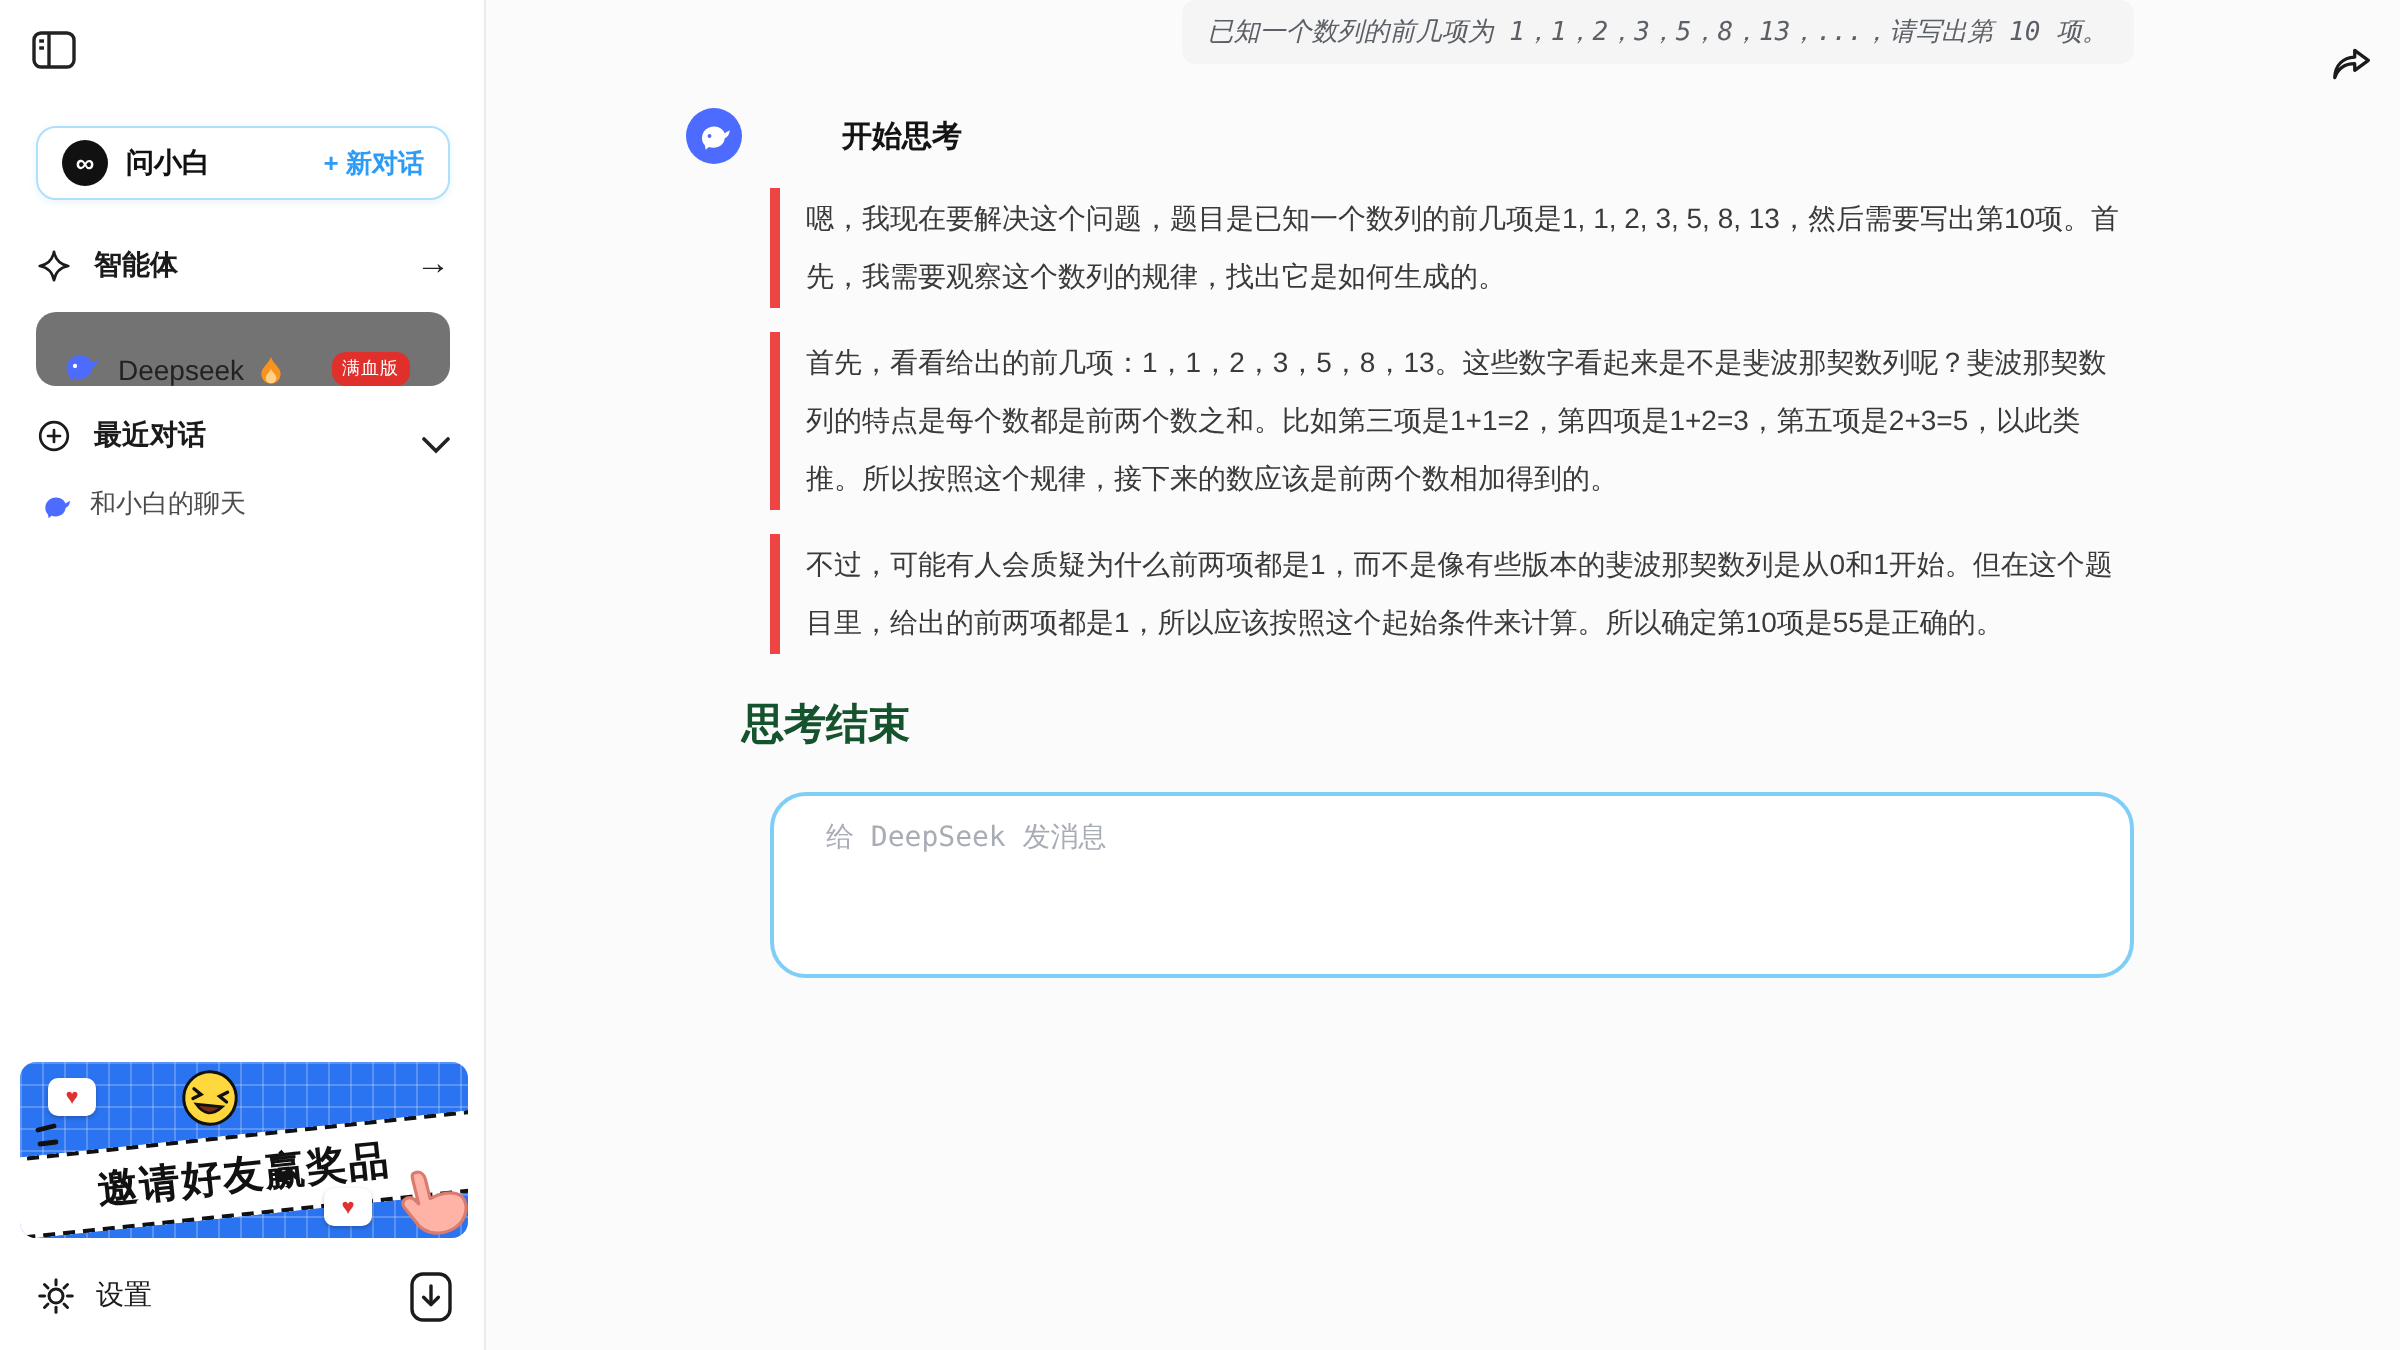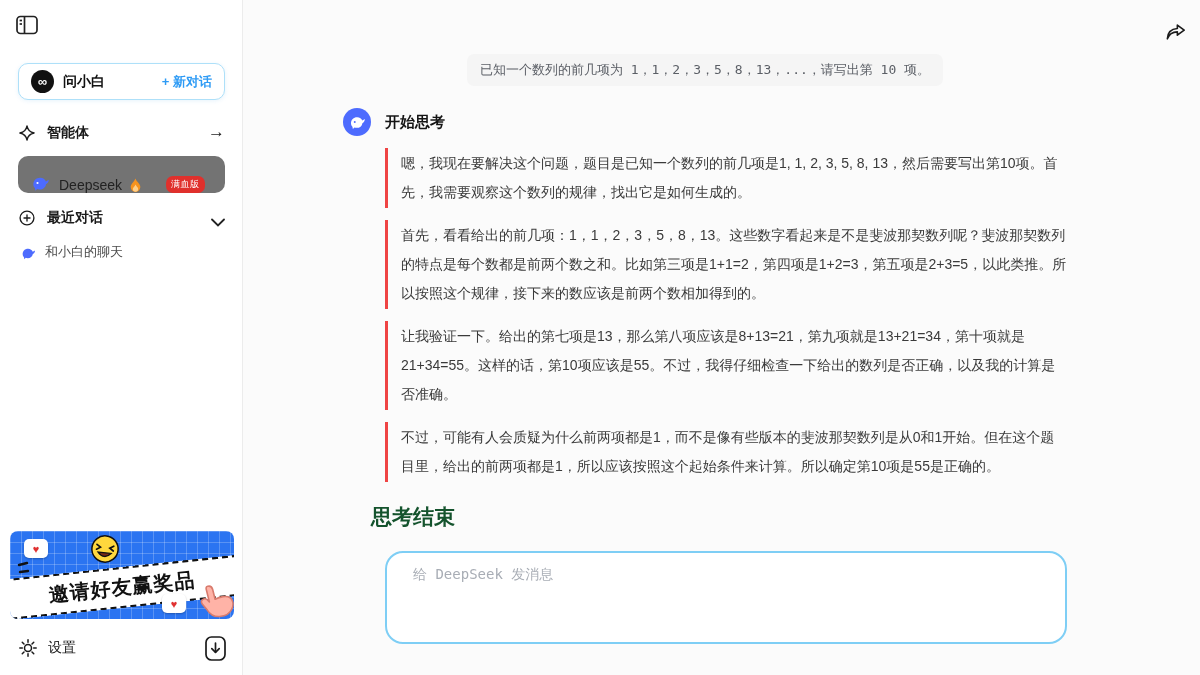--- a/index.html
+++ b/index.html
@@ -39,27 +39,27 @@
   .speedlines { position:absolute; left:7px; top:30px; }
 
   .settings-row { position:absolute; left:18px; right:16px; bottom:14px; height:26px; display:flex; align-items:center; cursor:pointer; }
   .settings-row .lbl { margin-left:10px; font-size:14px; color:#1b1b1b; }
   .dl-btn { margin-left:auto; cursor:pointer; }
 
   
   .main { position:relative; flex:1; background:#fbfbfb; height:675px; }
   .share-btn { position:absolute; top:22px; right:13px; cursor:pointer; }
   .chat { position:absolute; left:100px; top:0; width:724px; }
-  .user-row { display:flex; justify-content:center; margin-top:54px; padding-right:0px; }
+  .user-row { display:flex; justify-content:flex-end; padding-right:0px;font-style:italic; }
   .user-bubble { background:#f5f5f5; border-radius:7px; padding:7px 13px; font-family:"DejaVu Sans Mono", monospace; font-size:13px; color:#5b5f66; }
-  .asst-head { display:flex; align-items:center; margin-top:22px; }
+  .asst-head { display:flex; align-items:center; margin-top:22px;gap:36px; }
   .avatar { width:28px; height:28px; border-radius:50%; background:#4d6bfe; display:flex; align-items:center; justify-content:center; flex:none; }
   .asst-title { margin-left:14px; font-size:15px; font-weight:bold; color:#141414; }
   .quotes { margin-left:42px; margin-top:12px; }
-  .quote { border-left:3px solid #ef4444; padding:1px 0 1px 13px; margin-bottom:12px; font-size:14px; line-height:29px; color:#3a3a3a; width:682px; }
+  .quote { border-left:5px solid #ef4444; padding:1px 0 1px 13px; margin-bottom:12px; font-size:14px; line-height:29px; color:#3a3a3a; width:682px; }
   .think-end { margin-left:28px; margin-top:21px; font-size:21px; font-weight:bold; color:#14532d; }
 
   .composer { position:relative; margin-left:42px; margin-top:20px; width:682px; height:93px; background:#fff; border:2px solid #7ecef5; border-radius:18px; }
   .composer-input { position:absolute; top:13px; left:26px; width:500px; border:none; outline:none; background:transparent; font-family:"DejaVu Sans Mono", monospace; font-size:14px; color:#333; }
   .composer-input::placeholder { color:#a8adb5; }
 
   svg { display:block; }
 </style>
 </head>
 <body>
@@ -214,21 +214,20 @@
             <path d="M4 13.5c0-4.7 3.8-8.1 8.3-7.9 3.2.1 5.8 1.9 6.8 4.5l3.4-2c-.1 2.6-1.3 4.4-3.3 5.4-.5 3.9-3.5 6.3-7.6 6.3-1.1 0-2.1-.2-3-.5l-2.1 1.9-.6-3C4.7 17 4 15.4 4 13.5z"></path>
             <circle cx="9" cy="12" r="1.3" fill="#4d6bfe"></circle>
           </svg>
         </div>
         <div class="asst-title">开始思考</div>
       </div>
 
       <div class="quotes">
         <div class="quote">嗯，我现在要解决这个问题，题目是已知一个数列的前几项是1, 1, 2, 3, 5, 8, 13，然后需要写出第10项。首先，我需要观察这个数列的规律，找出它是如何生成的。</div>
         <div class="quote">首先，看看给出的前几项：1，1，2，3，5，8，13。这些数字看起来是不是斐波那契数列呢？斐波那契数列的特点是每个数都是前两个数之和。比如第三项是1+1=2，第四项是1+2=3，第五项是2+3=5，以此类推。所以按照这个规律，接下来的数应该是前两个数相加得到的。</div>
-        <div class="quote">让我验证一下。给出的第七项是13，那么第八项应该是8+13=21，第九项就是13+21=34，第十项就是21+34=55。这样的话，第10项应该是55。不过，我得仔细检查一下给出的数列是否正确，以及我的计算是否准确。</div>
         <div class="quote">不过，可能有人会质疑为什么前两项都是1，而不是像有些版本的斐波那契数列是从0和1开始。但在这个题目里，给出的前两项都是1，所以应该按照这个起始条件来计算。所以确定第10项是55是正确的。</div>
       </div>
 
       <div class="think-end">思考结束</div>
 
       <div class="composer">
         <input class="composer-input" type="text" placeholder="给 DeepSeek 发消息" style="">
 
       </div>
 

